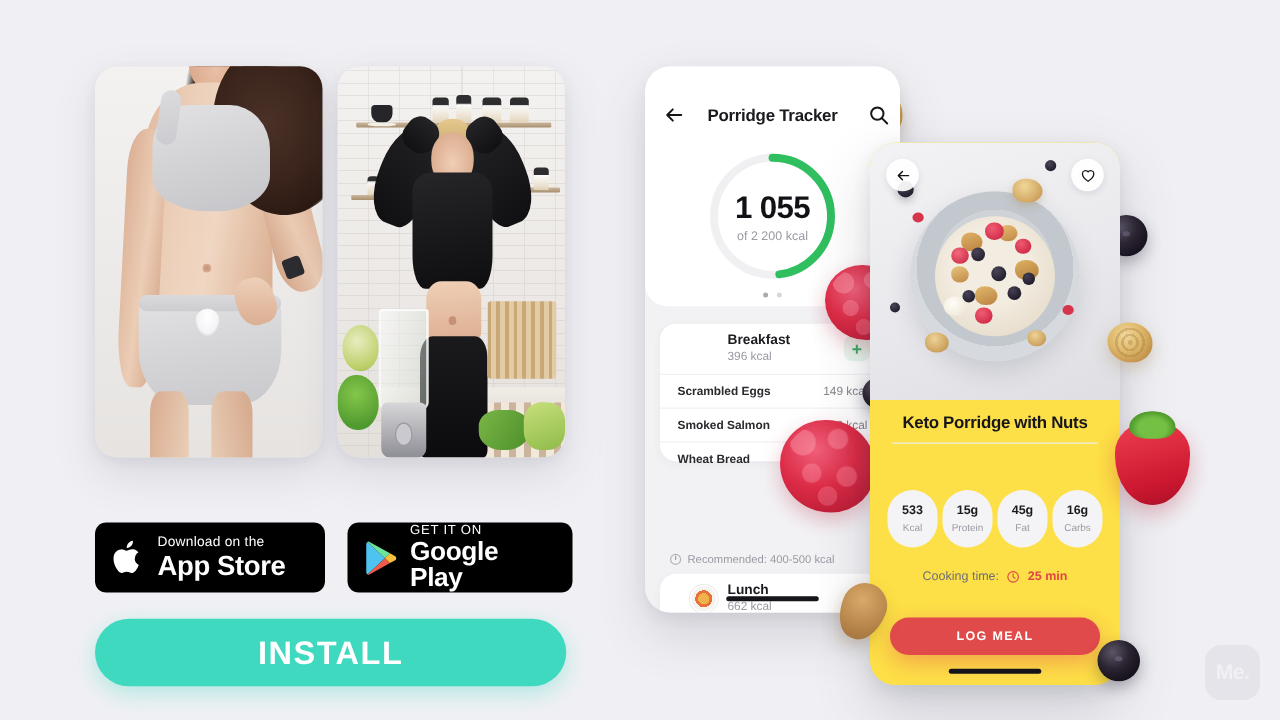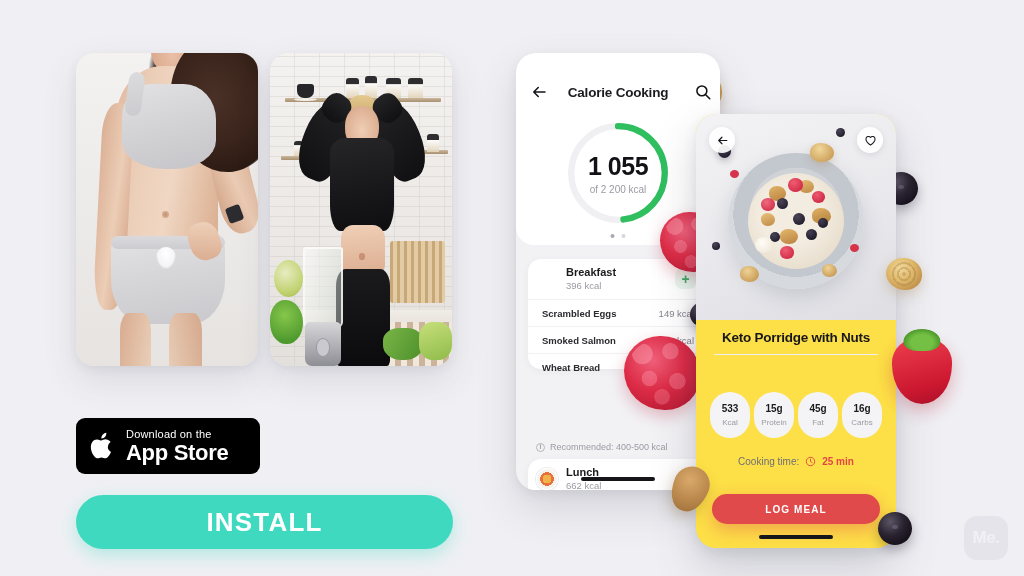--- a/index.html
+++ b/index.html
@@ -159,21 +159,21 @@
   .dots{ position:absolute; left:50%; transform:translateX(-50%); top:181px; display:flex; gap:7px; }
   .dot{ width:4px; height:4px; border-radius:50%; background:#d6d6dc; }
   .dot.on{ background:#a9a9b2; }
 
   .meal-card{
     position:absolute; left:12px; right:12px; background:#fff; border-radius:13px;
     box-shadow:0 2px 8px rgba(60,60,80,.05);
   }
   #breakfast-card{ top:206px; height:110px; }
   #lunch-card{ top:406px; height:72px; }
-  .meal-head{ display:flex; align-items:center; height:40px; padding:0 8px; position:relative; }
+  .meal-head{ display:flex; align-items:center; height:40px; padding:0 24px; position:relative; }
   .meal-thumb{ width:22px; height:22px; border-radius:50%; margin-right:8px; flex:none;
     background:radial-gradient(circle at 50% 50%, #f0b24a 0 32%, #e8713a 32% 48%, #f6f3ee 48% 100%);
     border:1.5px solid #fff; box-shadow:0 0 0 1px #ececf0;}
   .meal-name{ font-size:11px; font-weight:700; color:#1b1b1f; line-height:1.25; }
   .meal-kcal{ font-size:9.5px; color:#9a9aa3; line-height:1.3; }
   #breakfast-add{
     position:absolute; right:12px; top:9px; width:21px; height:21px; border-radius:7px;
     background:#e7f8ee; display:flex; align-items:center; justify-content:center;
     color:#33b469; font-size:14px; font-weight:700; cursor:pointer; line-height:1;
   }
@@ -392,37 +392,49 @@
       <svg class="apple-glyph" viewBox="0 0 24 29">
         <path fill="#fff" d="M16.6 15.2c0-3 2.4-4.4 2.5-4.5-1.4-2-3.5-2.3-4.3-2.3-1.8-.2-3.5 1.1-4.5 1.1-.9 0-2.3-1.1-3.8-1-2 0-3.8 1.1-4.8 2.9-2 3.5-.5 8.7 1.5 11.6 1 1.4 2.1 3 3.6 2.9 1.4-.1 2-.9 3.7-.9s2.2.9 3.8.9c1.6 0 2.5-1.4 3.5-2.8 1.1-1.6 1.5-3.2 1.6-3.3-.1 0-3-1.2-3-4.6z"></path>
         <path fill="#fff" d="M13.9 5.9c.8-1 1.3-2.3 1.2-3.7-1.2.1-2.6.8-3.4 1.8-.7.9-1.4 2.2-1.2 3.5 1.3.1 2.6-.7 3.4-1.6z"></path>
       </svg>
       <div class="bt">
         <span class="small">Download on the</span>
         <span class="big">App Store</span>
       </div>
     </div>
 
+    <div class="badge" id="badge-googleplay">
+      <svg class="gp-glyph" viewBox="0 0 26 29">
+        <path fill="#4ec3f0" d="M2 1.5 16 14.5 2 27.5c-.6-.4-1-1.1-1-2V3.5c0-.9.4-1.6 1-2z"></path>
+        <path fill="#6ee49b" d="M2 1.5c.4-.3 1-.3 1.6 0L20 10.6l-4 3.9L2 1.5z"></path>
+        <path fill="#f05a4a" d="M2 27.5 16 14.5l4 3.9L3.6 27.5c-.6.3-1.2.3-1.6 0z"></path>
+        <path fill="#f7bf3a" d="M20 10.6l4.2 2.3c1.1.6 1.1 2.6 0 3.2L20 18.4l-4-3.9 4-3.9z"></path>
+      </svg>
+      <div class="bt">
+        <span class="small">GET IT ON</span>
+        <span class="big">Google Play</span>
+      </div>
+    </div>
   </div>
 
   <button id="install-button">INSTALL</button>
 
   <div class="decor walnut" style="left:676px;top:70px;width:46px;height:42px;">
       <div class="wal-tex"></div>
     </div>
   <div class="decor blueberry" style="left:884px;top:172px;width:34px;height:33px;"></div>
 
   <div id="phone-tracker">
 
     <div class="tr-hero">
       <div class="tr-topbar">
         <svg id="tracker-back" viewBox="0 0 24 24">
           <path d="M20 12H5M11 6l-6 6 6 6" fill="none" stroke="#15151a" stroke-width="2.1" stroke-linecap="round" stroke-linejoin="round"></path>
         </svg>
-        <div id="tracker-title">Calorie Cooking</div>
+        <div id="tracker-title">Porridge Tracker</div>
         <svg id="tracker-search" viewBox="0 0 24 24">
           <circle cx="10.5" cy="10.5" r="6.6" fill="none" stroke="#15151a" stroke-width="2.1"></circle>
           <path d="M15.6 15.6L21 21" fill="none" stroke="#15151a" stroke-width="2.1" stroke-linecap="round"></path>
         </svg>
       </div>
 
       <div class="ring-wrap">
         <svg viewBox="0 0 120 120" width="108" height="108">
           <circle cx="60" cy="60" r="52" fill="none" stroke="#f0f0f3" stroke-width="7"></circle>
           <circle cx="60" cy="60" r="52" fill="none" stroke="#2fbf5f" stroke-width="7" stroke-linecap="round" stroke-dasharray="157 170" transform="rotate(-90 60 60)"></circle>

